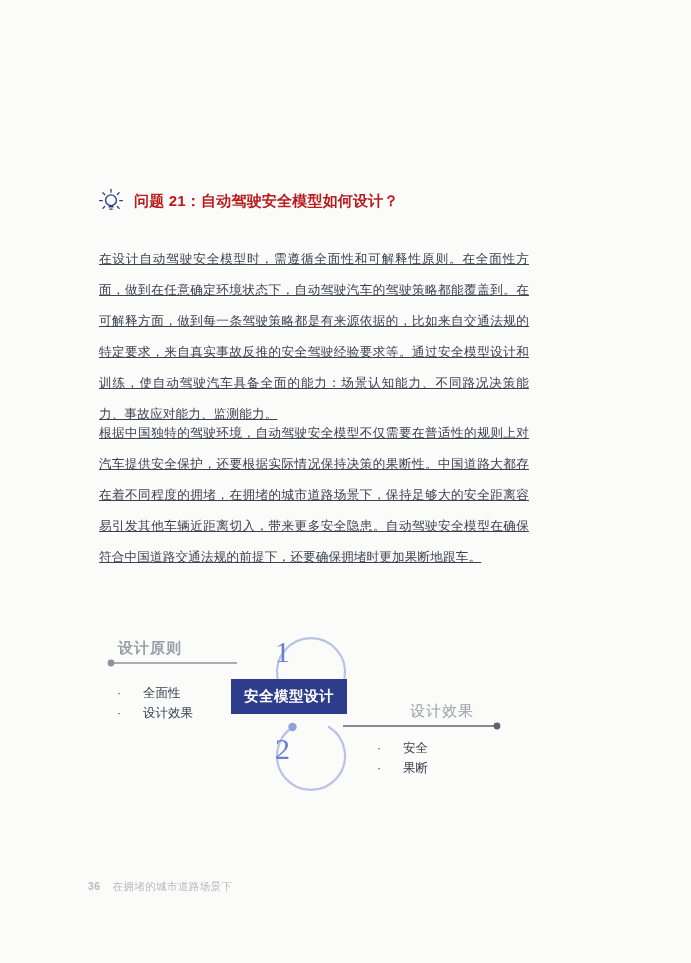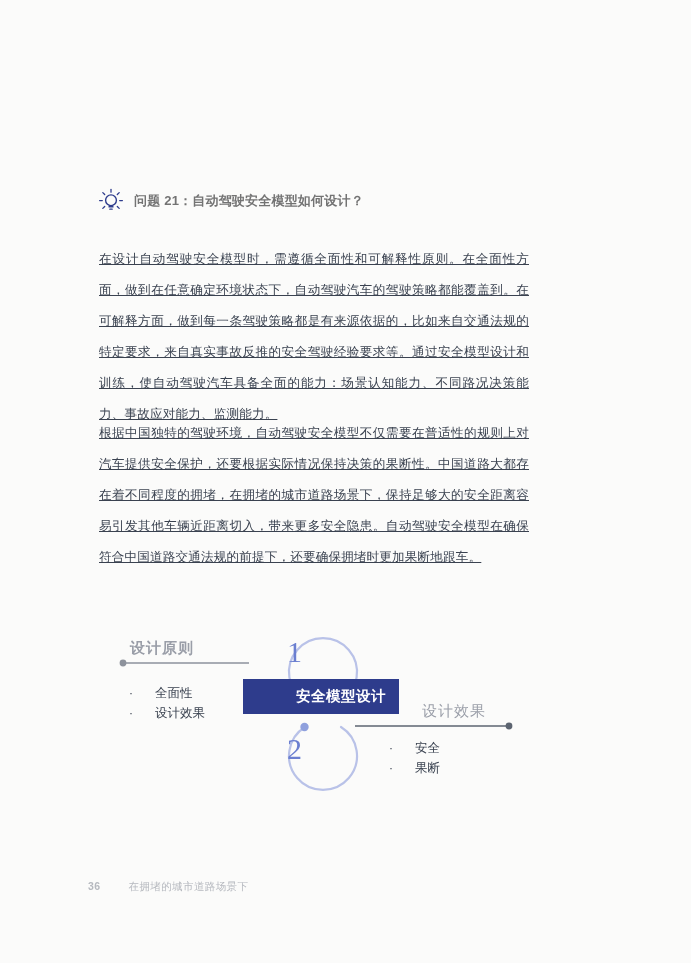--- a/index.html
+++ b/index.html
@@ -27,23 +27,23 @@
     display: flex;
     align-items: center;
     gap: 10px;
   }
   .bulb-icon {
     width: 26px;
     height: 26px;
     flex: 0 0 auto;
   }
   .heading-text {
-    font-size: 13px;
-    font-weight: bold;
-    color: #737373;
+    font-size: 15px;
+    font-weight: bold;
+    color: #b91c1c;
     letter-spacing: 0.2px;
     white-space: nowrap;
   }
 
   
   .para {
     position: absolute;
     left: 99px;
     width: 430px;
     font-size: 12.6px;
@@ -52,21 +52,21 @@
     text-align: justify;
     text-justify: inter-ideograph;
     letter-spacing: 0.15px;
   }
   #para1 { top: 231px; text-decoration: underline; }
   #para2 { top: 405px; text-decoration: underline; }
 
   
   .diagram {
     position: absolute;
-    left: 99px;
+    left: 87px;
     top: 615px;
     width: 470px;
     height: 200px;
   }
   .diag-svg {
     position: absolute;
     left: 0;
     top: 0;
   }
   .label-principles {
@@ -90,21 +90,20 @@
   .center-box {
     position: absolute;
     left: 144px;
     top: 64px;
     width: 116px;
     height: 35px;
     background: #2e3c8c;
     display: flex;
     align-items: center;
     justify-content: center;
-    padding-left: 40px;
   }
   .center-box-label {
     color: #ffffff;
     font-size: 14.5px;
     font-weight: bold;
     letter-spacing: 0.5px;
   }
   .numeral {
     position: absolute;
     font-size: 30px;
@@ -138,21 +137,21 @@
   .list-left { left: 30px; top: 68px; }
   .list-right { left: 290px; top: 123px; }
 
   
   .footer {
     position: absolute;
     left: 88px;
     top: 880px;
     display: flex;
     align-items: baseline;
-    gap: 28px;
+    gap: 12px;
     color: #b6b9bf;
     font-size: 10.5px;
     letter-spacing: 0.4px;
   }
   .footer-page {
     font-weight: bold;
   }
 </style>
 </head>
 <body>

